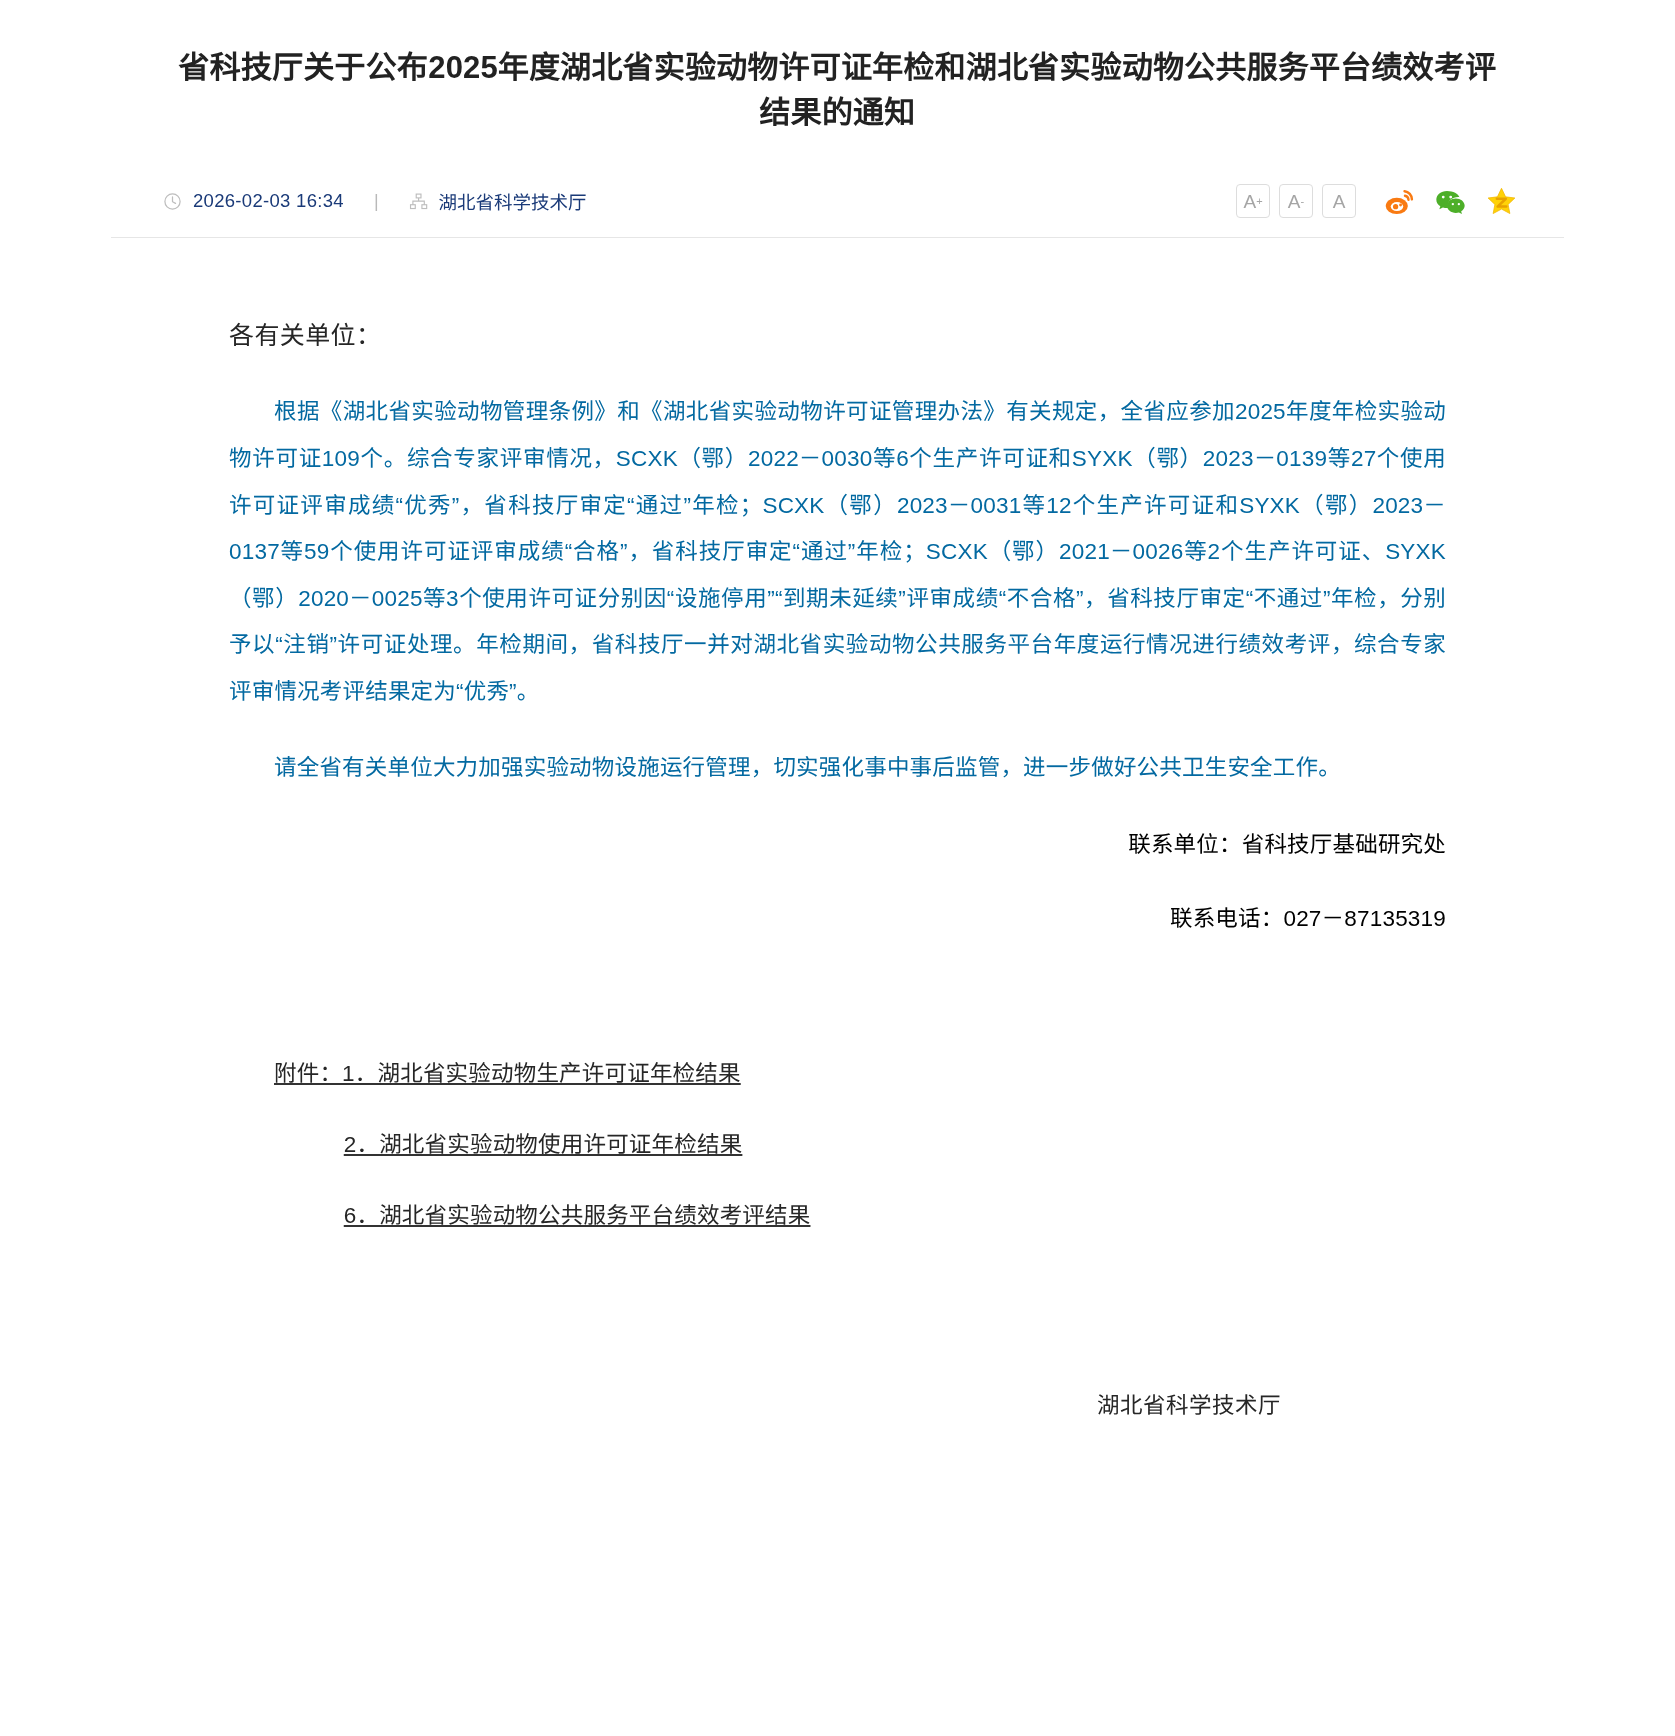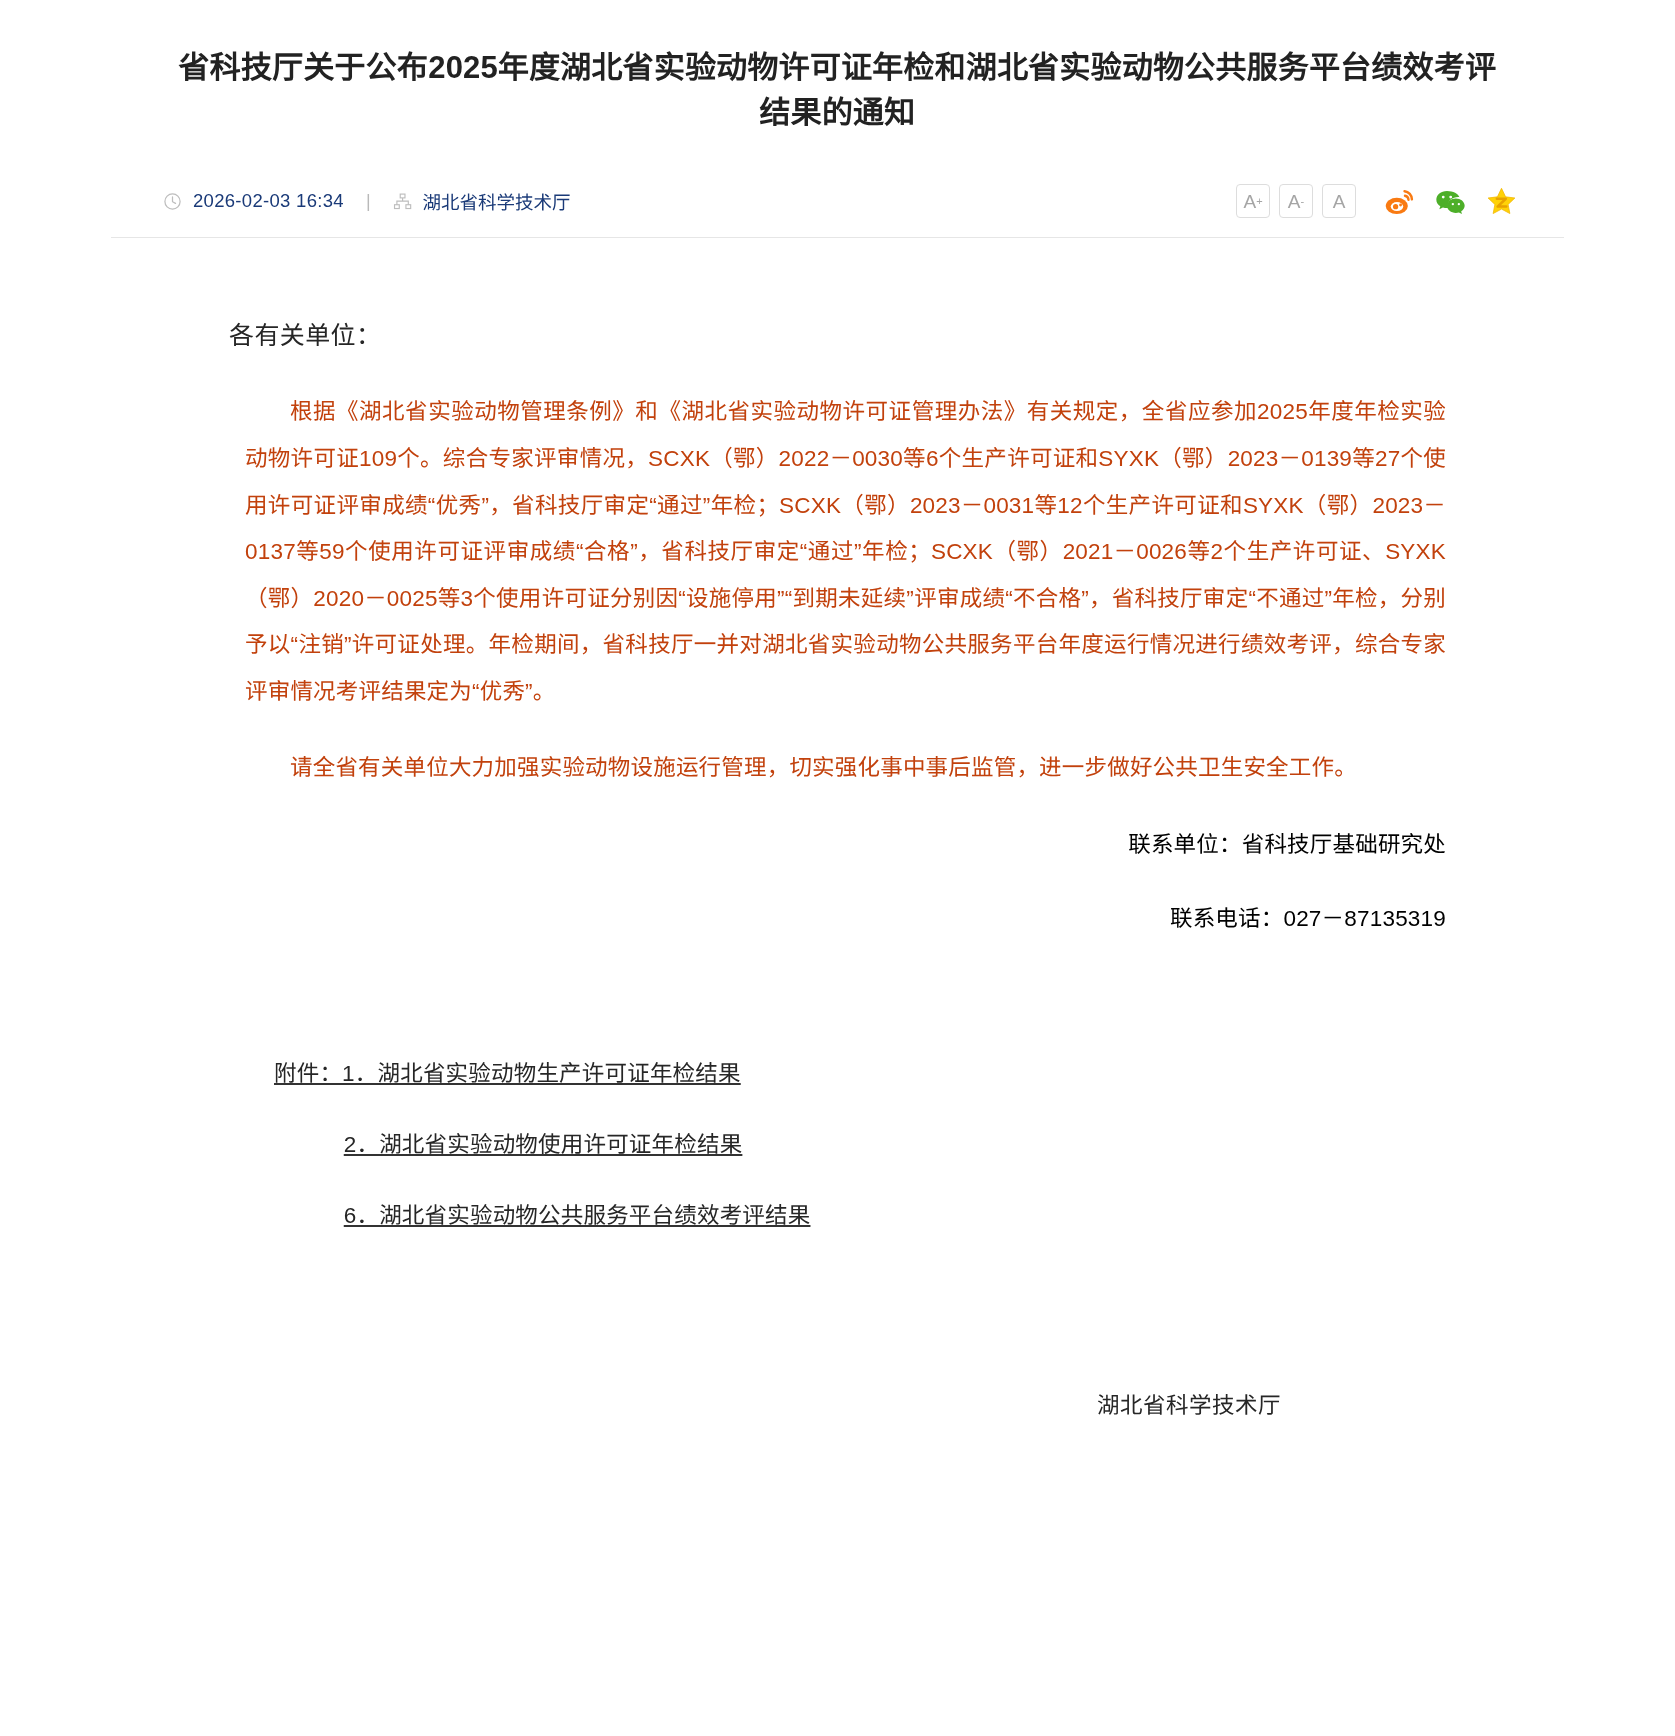--- a/index.html
+++ b/index.html
@@ -40,21 +40,21 @@
     align-items: center;
     justify-content: space-between;
     padding: 0 46px 0 52px;
     height: 72px;
     border-bottom: 1px solid #e6e6e6;
     box-sizing: border-box;
   }
   .meta-left {
     display: flex;
     align-items: center;
-    gap: 0px;
+    gap: 8px;
   }
   .meta-item {
     display: flex;
     align-items: center;
     font-size: 18px;
   }
   .icon-clock, .icon-org {
     width: 19px;
     height: 19px;
     flex: 0 0 auto;
@@ -126,23 +126,23 @@
   }
   .salutation {
     font-size: 25px;
     color: #262626;
     line-height: 1.9;
     margin: 0 0 30px 0;
     letter-spacing: 0.4px;
   }
   .para {
     font-size: 22.5px;
-    color: #c2410c;
+    color: #0369a1;
     line-height: 2.07;
-    margin: 0 0 30px 16px;
+    margin: 0 0 30px 0;
     text-indent: 2em;
     text-align: justify;
     text-justify: inter-ideograph;
     letter-spacing: 0.2px;
   }
   .contact-line {
     font-size: 22.5px;
     color: #000000;
     line-height: 2.07;
     margin: 0 0 28px 0;

